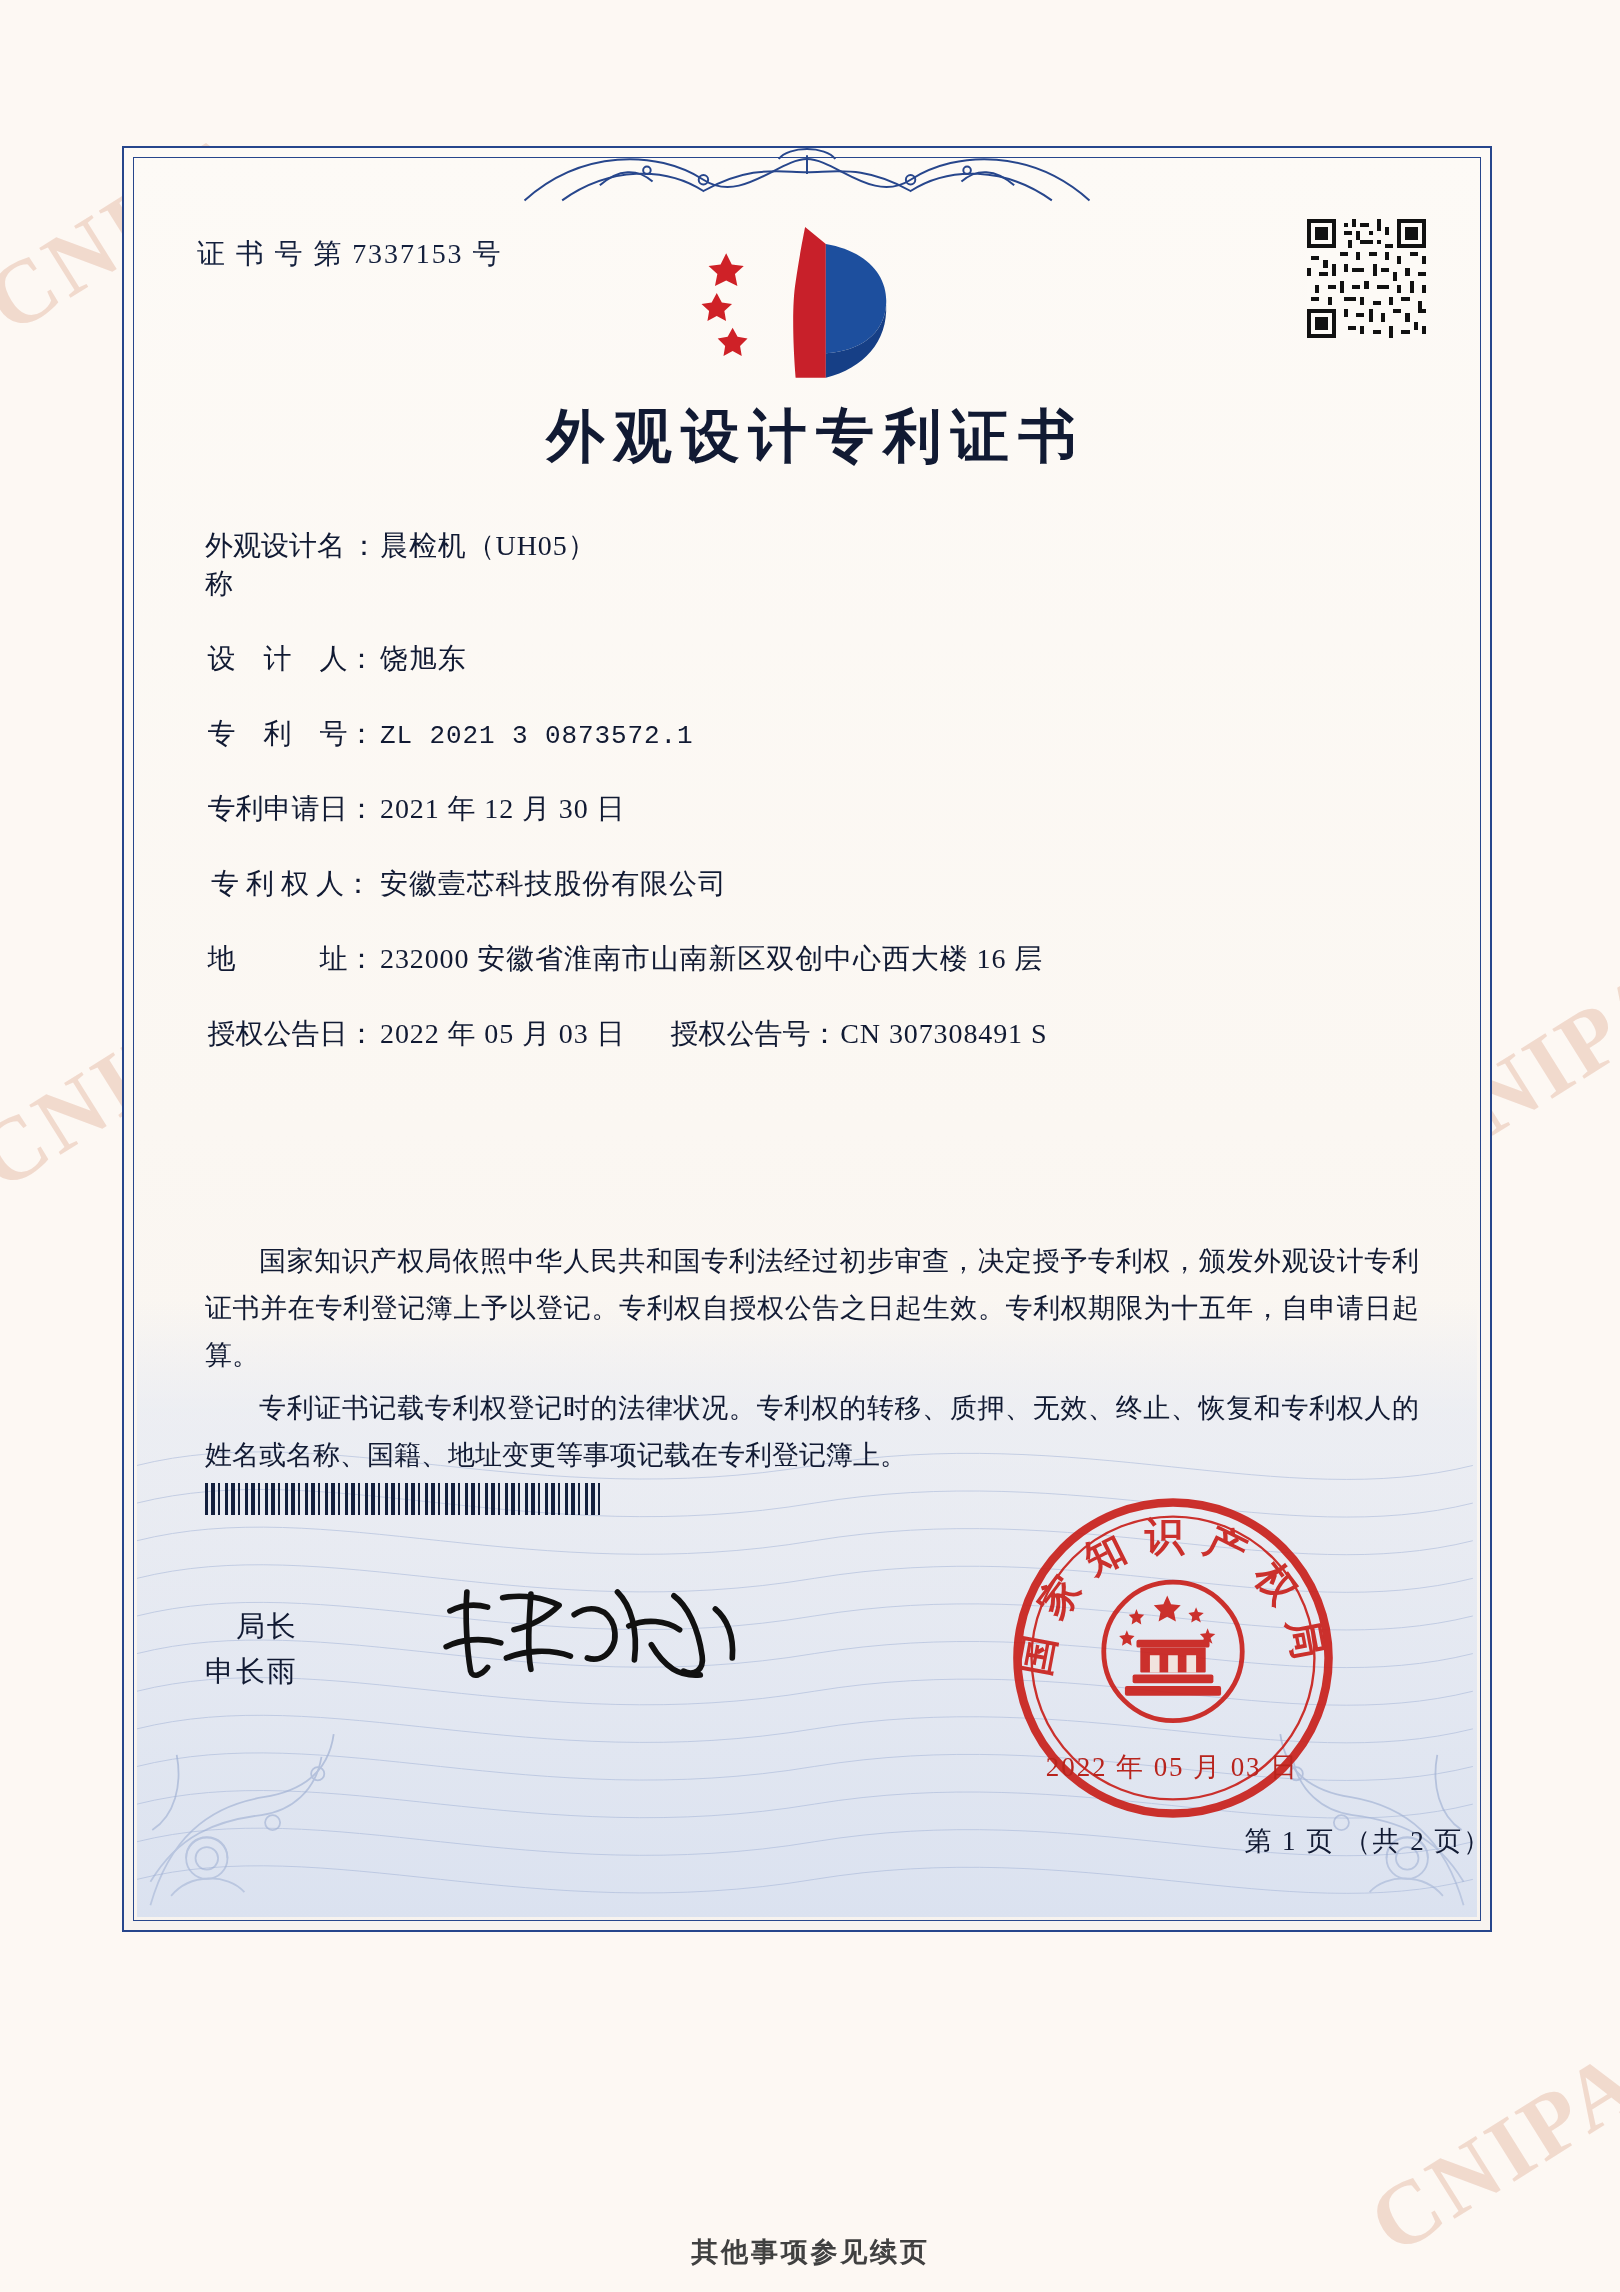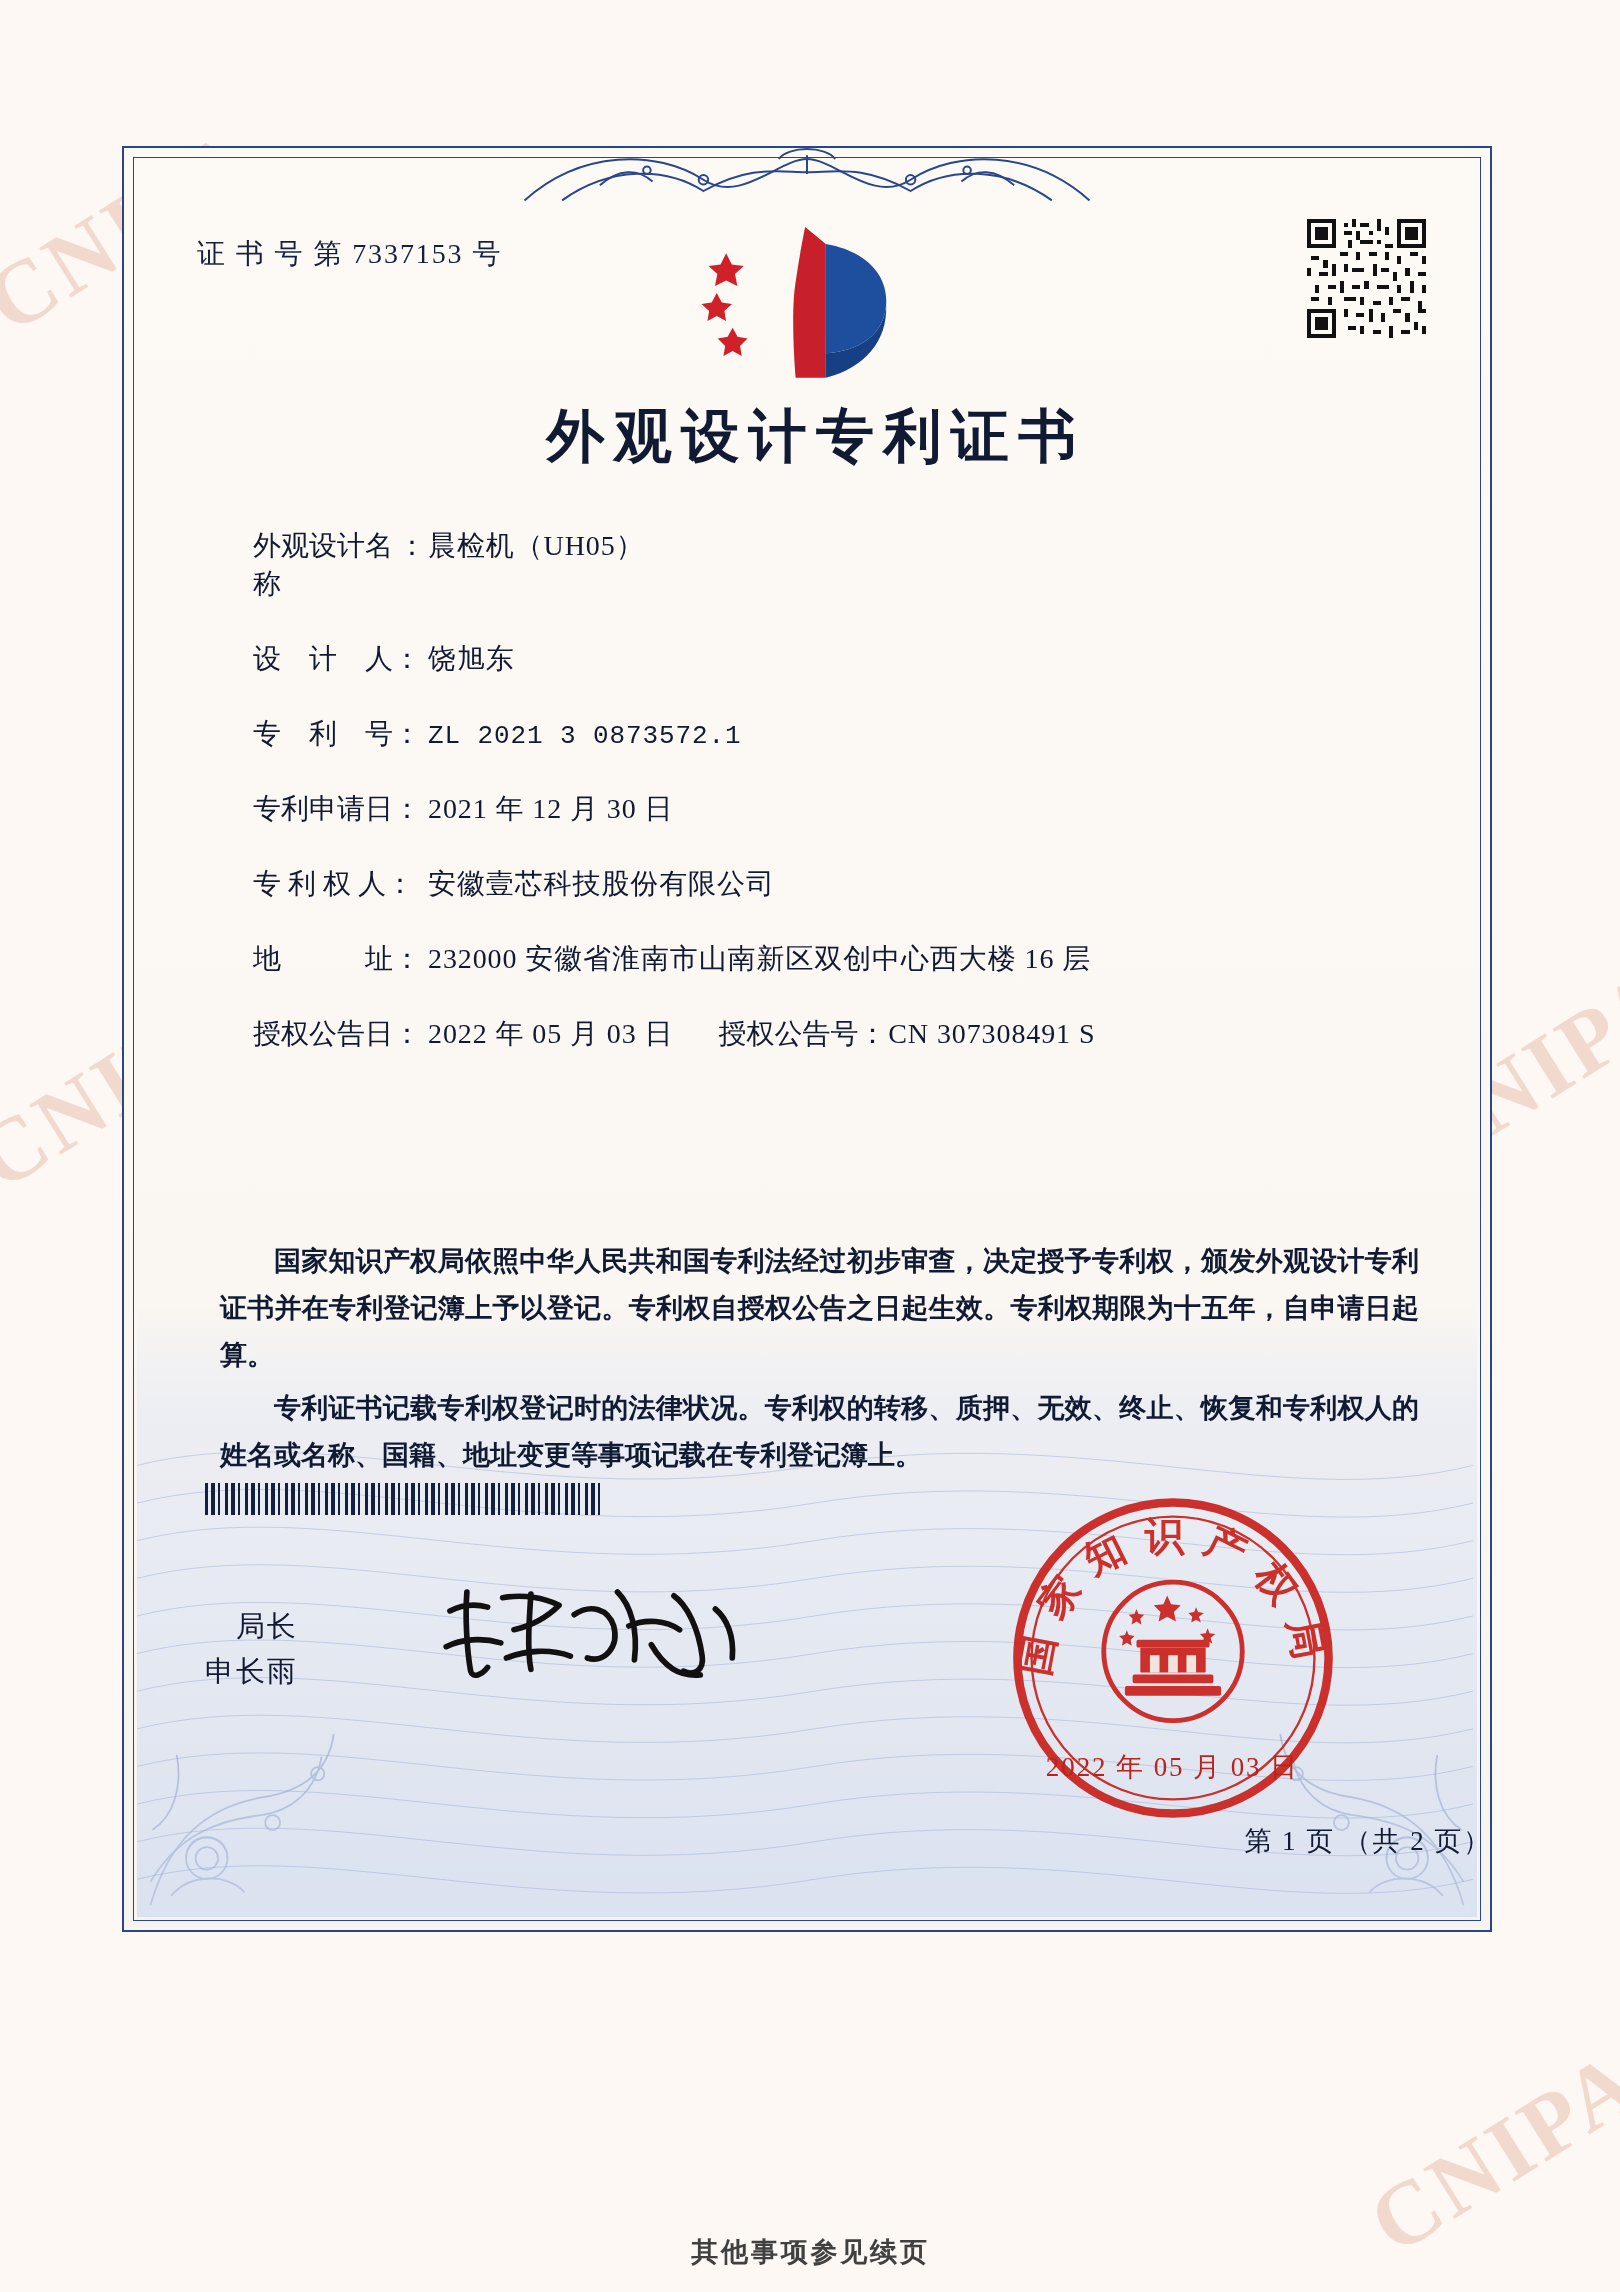--- a/index.html
+++ b/index.html
@@ -71,36 +71,34 @@
     position:absolute;left:83px;right:75px;top:381px;
   }
   .row{
     display:flex;align-items:baseline;
     margin-bottom:37px;
     font-size:28px;color:#111a33;
     font-family:"Liberation Serif","DejaVu Serif",serif;
   }
   .lbl{
     width:175px;flex:none;
-    display:flex;justify-content:flex-start;
+    display:flex;justify-content:center;
     letter-spacing:0px;
-    margin-left:48px;
   }
   .lbl span{display:inline-block;}
   .colon{margin:0 1.9px 0 0;}
   .val{letter-spacing:0.9px;}
   .val.mono{font-family:"Liberation Mono","DejaVu Sans Mono",monospace;font-size:26px;letter-spacing:0.9px;text-align:center;}
   .row.split .second-lbl{margin-left:45px;width:auto;}
 
   
   .paras{
-    position:absolute;left:98px;right:73px;top:1092px;
+    position:absolute;left:83px;right:73px;top:1092px;
     font-size:27px;line-height:47px;color:#111a33;
     text-align:justify;
-    font-weight:bold;
   }
   .paras p{margin:0 0 5.6px 0;text-indent:2em;}
 
   
   .lowband{
     position:absolute;left:15px;right:15px;bottom:15px;height:617px;
     background:linear-gradient(180deg,rgba(232,236,245,0) 0%,rgba(226,232,244,0.55) 18%,rgba(221,228,242,0.75) 60%,rgba(214,223,240,0.85) 100%);
   }
   .wave{position:absolute;left:0;right:0;bottom:0;height:508px;opacity:.55;}
 

